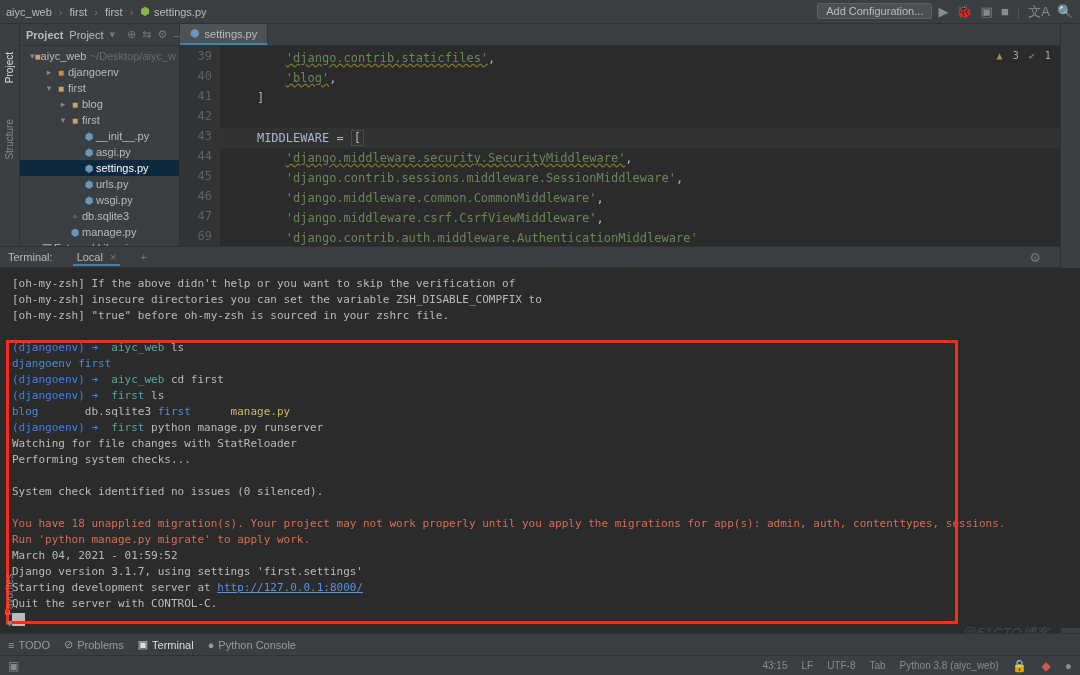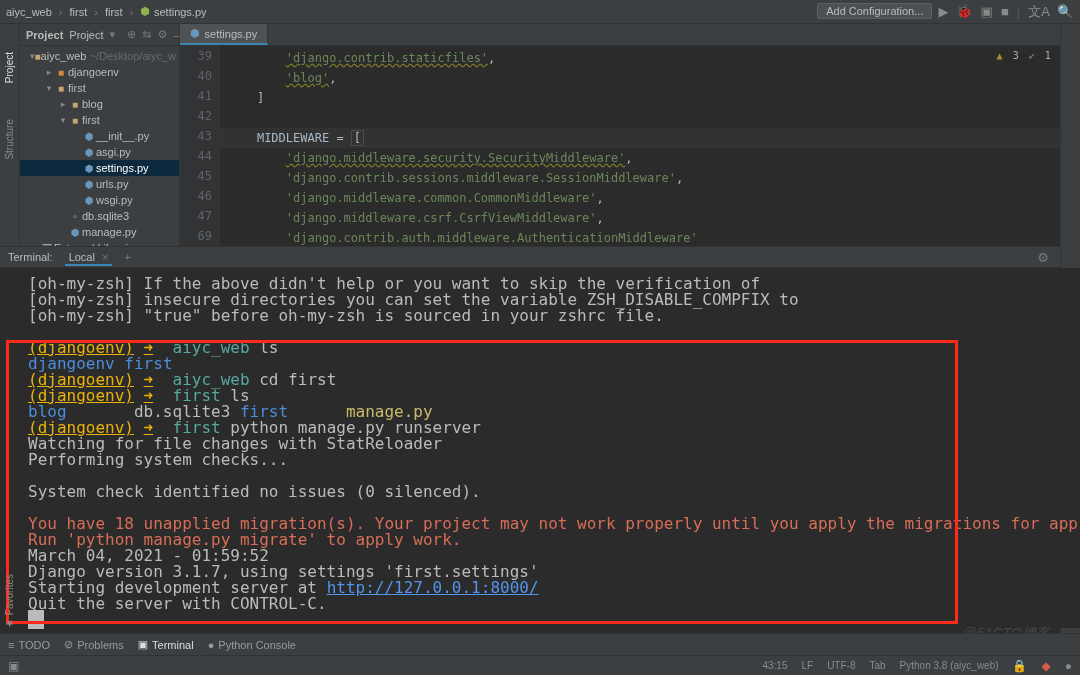--- a/index.html
+++ b/index.html
@@ -85,36 +85,36 @@
 .s-str { color: #6a8759; }
 .s-warn { text-decoration: underline wavy #808028; }
 .s-brkt { color: #a9b7c6; }
 
 .right-rail { position: absolute; right: 0; top: 24px; bottom: 24px; width: 20px; background: #3c3f41; border-left: 1px solid #323232; }
 .right-rail .vlabel { writing-mode: vertical-rl; font-size: 10px; color: #8a8a8a; position: absolute; bottom: 80px; right: 4px; }
 
 .terminal-head {
   height: 22px; background: #3c3f41; border-top: 1px solid #323232;
   border-bottom: 1px solid #323232; display: flex; align-items: center;
-  padding: 0 8px; gap: 12px; font-size: 11px;
+  padding: 0 8px; gap: 20px; font-size: 11px;
 }
 .terminal-head .ttab { color: #bbbbbb; border-bottom: 2px solid #3c86b4; padding: 2px 4px 1px; }
 .terminal-head .tplus { color: #777; cursor: pointer; }
 .terminal-head .spacer { flex: 1; }
 .terminal-head .gear { color: #777; cursor: pointer; font-size: 13px; }
 .terminal-head .min { color: #777; cursor: pointer; }
 
 .terminal-body {
   background: #2b2b2b; color: #bbbbbb;
-  font-family: "Menlo","Consolas",monospace; font-size: 16px;
-  padding: 8px 28px; line-height: 16px;
+  font-family: "Menlo","Consolas",monospace; font-size: 11px;
+  padding: 8px 12px; line-height: 16px;
   height: 360px; position: relative;
 }
 .term-line { white-space: pre; }
-.tgreen { color: #eab308; text-decoration: underline; }
+.tgreen { color: #3b82f6; }
 .tcyan { color: #56a8a2; }
 .tblue { color: #4b8dda; }
 .tyellow2 { color: #c9bb6a; }
 .tred { color: #d86d57; }
 .link { color: #5394ec; text-decoration: underline; }
 .cursor-blk { background: #bbbbbb; color: #2b2b2b; padding: 0 3px; }
 .redbox {
   position: absolute; border: 3px solid #ff2a1a;
   left: 6px; right: 122px; top: 72px; bottom: 4px; pointer-events: none;
 }

